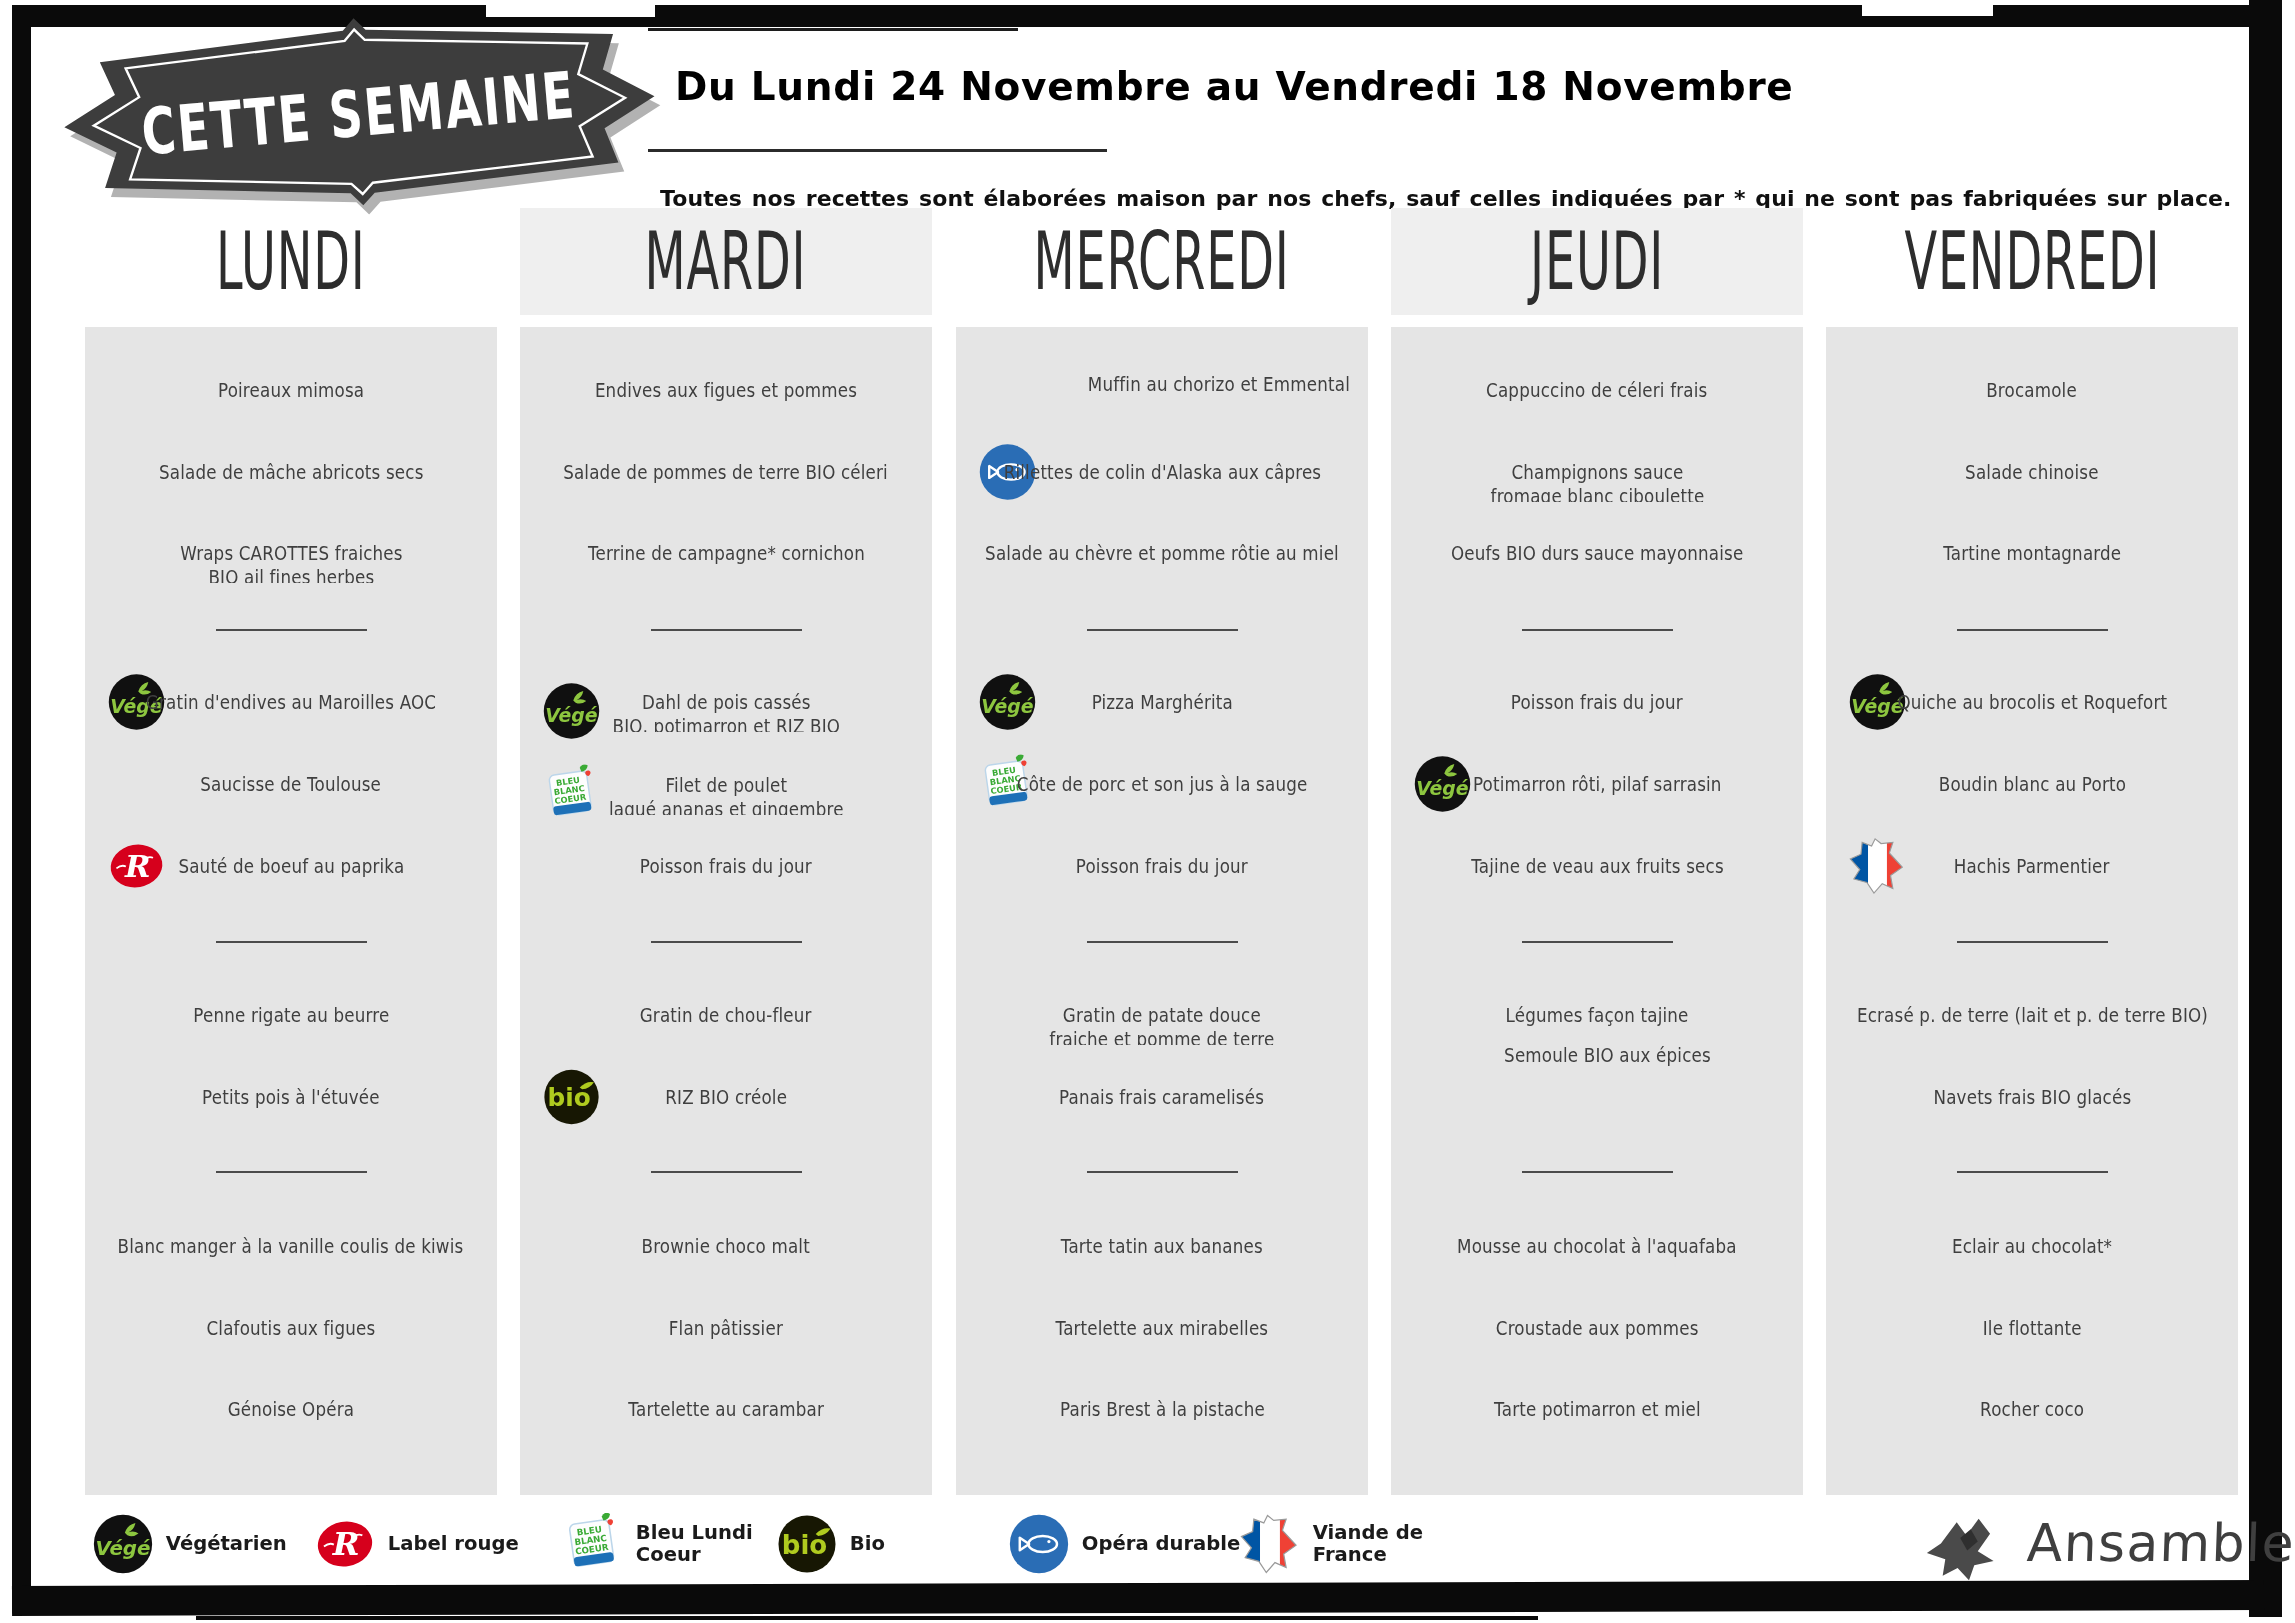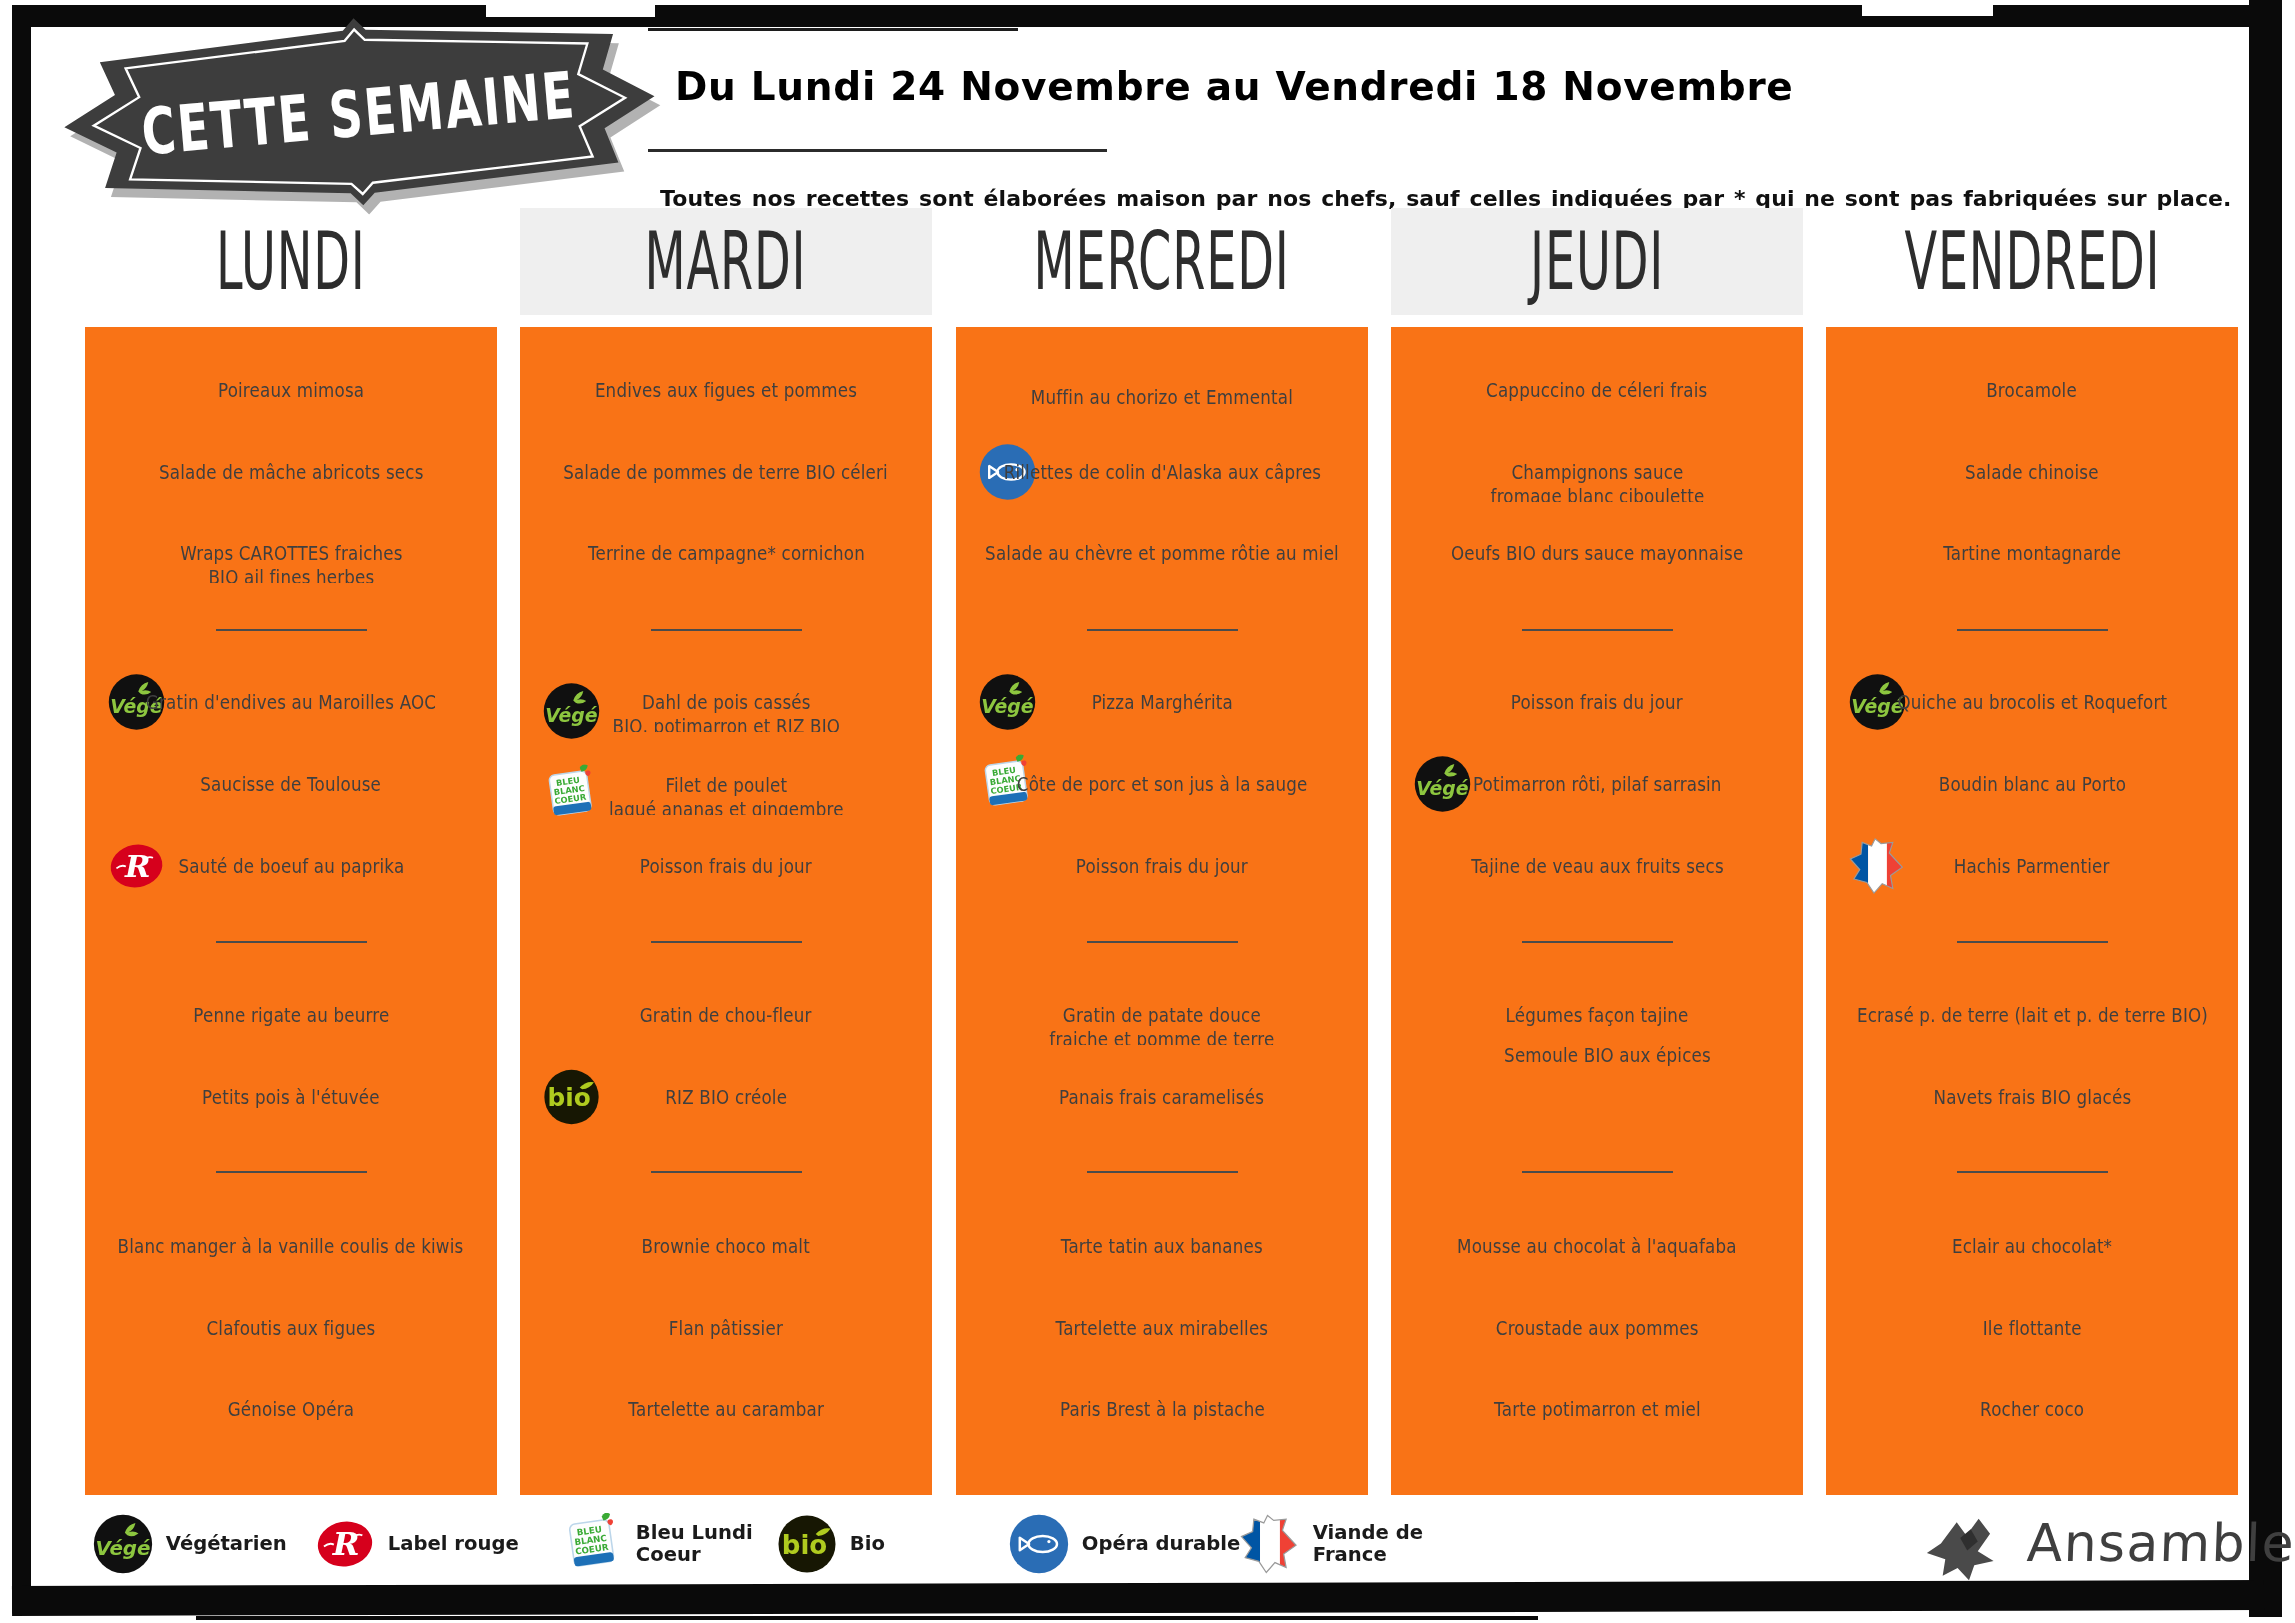--- a/index.html
+++ b/index.html
@@ -19,21 +19,21 @@
   .title-rule{position:absolute;left:648px;top:149px;width:459px;height:2.6px;background:#2b2b2b;}
   .subtitle{position:absolute;left:660px;top:186px;margin:0;font-size:22px;font-weight:bold;
             color:#101010;white-space:nowrap;letter-spacing:0.1px;word-spacing:2px;}
 
   
   .day-header{position:absolute;top:208px;width:412px;height:107px;display:flex;
               align-items:center;justify-content:center;}
   .day-header.shaded{background:#efefef;}
   .day-label{font-size:77px;color:#2d2d2d;letter-spacing:1.3px;white-space:nowrap;
              transform:scale(.62,1.04);}
-  .day-panel{position:absolute;top:327px;width:412px;height:1168px;background:#f97316;text-decoration:underline;}
+  .day-panel{position:absolute;top:327px;width:412px;height:1168px;background:#e5e5e5;text-decoration:underline;}
   .menu-item{position:absolute;left:0;width:100%;height:55px;display:flex;
              align-items:center;justify-content:center;}
   .item-text{display:block;white-space:pre;text-align:center;font-size:19px;line-height:24px;
              color:#3f3f3f;letter-spacing:0.2px;transform:scaleX(.88);}
   .multiline .item-text{max-height:42px;overflow:hidden;}
   .menu-item .icon{position:absolute;left:22px;top:50%;transform:translateY(-50%);}
   .divider{position:absolute;left:131px;width:151px;height:2px;background:#4b4b4b;}
 
   
   .legend-item{position:absolute;top:1513px;display:flex;align-items:center;gap:11.8px;}
@@ -184,21 +184,21 @@
           <span class="item-text">Flan pâtissier</span>
         </div>
         <div class="menu-item" style="top: 1054px;">
           <span class="item-text">Tartelette au carambar</span>
         </div>
       </div>
       <div class="day-header" style="left: 956px;">
         <span class="day-label">MERCREDI</span>
       </div>
       <div class="day-panel" style="left: 956px;">
-        <div class="menu-item" style="top: 42px;">
+        <div class="menu-item" style="top: 29px; justify-content: flex-end;">
           <span class="item-text">Muffin au chorizo et Emmental</span>
         </div>
         <div class="menu-item" style="top: 117px;">
           <svg class="icon" width="59" height="59" viewBox="0 0 100 100">
             <circle cx="50" cy="50" r="47" fill="#2a6db5"></circle>
      <g stroke="#ffffff" stroke-width="4" fill="none" stroke-linejoin="round" stroke-linecap="round">
        <ellipse cx="56" cy="50" rx="23" ry="13"></ellipse>
        <path d="M34 50 L19 40 L19 60 Z"></path>
      </g>
      <circle cx="66" cy="46" r="2.6" fill="#ffffff"></circle>

